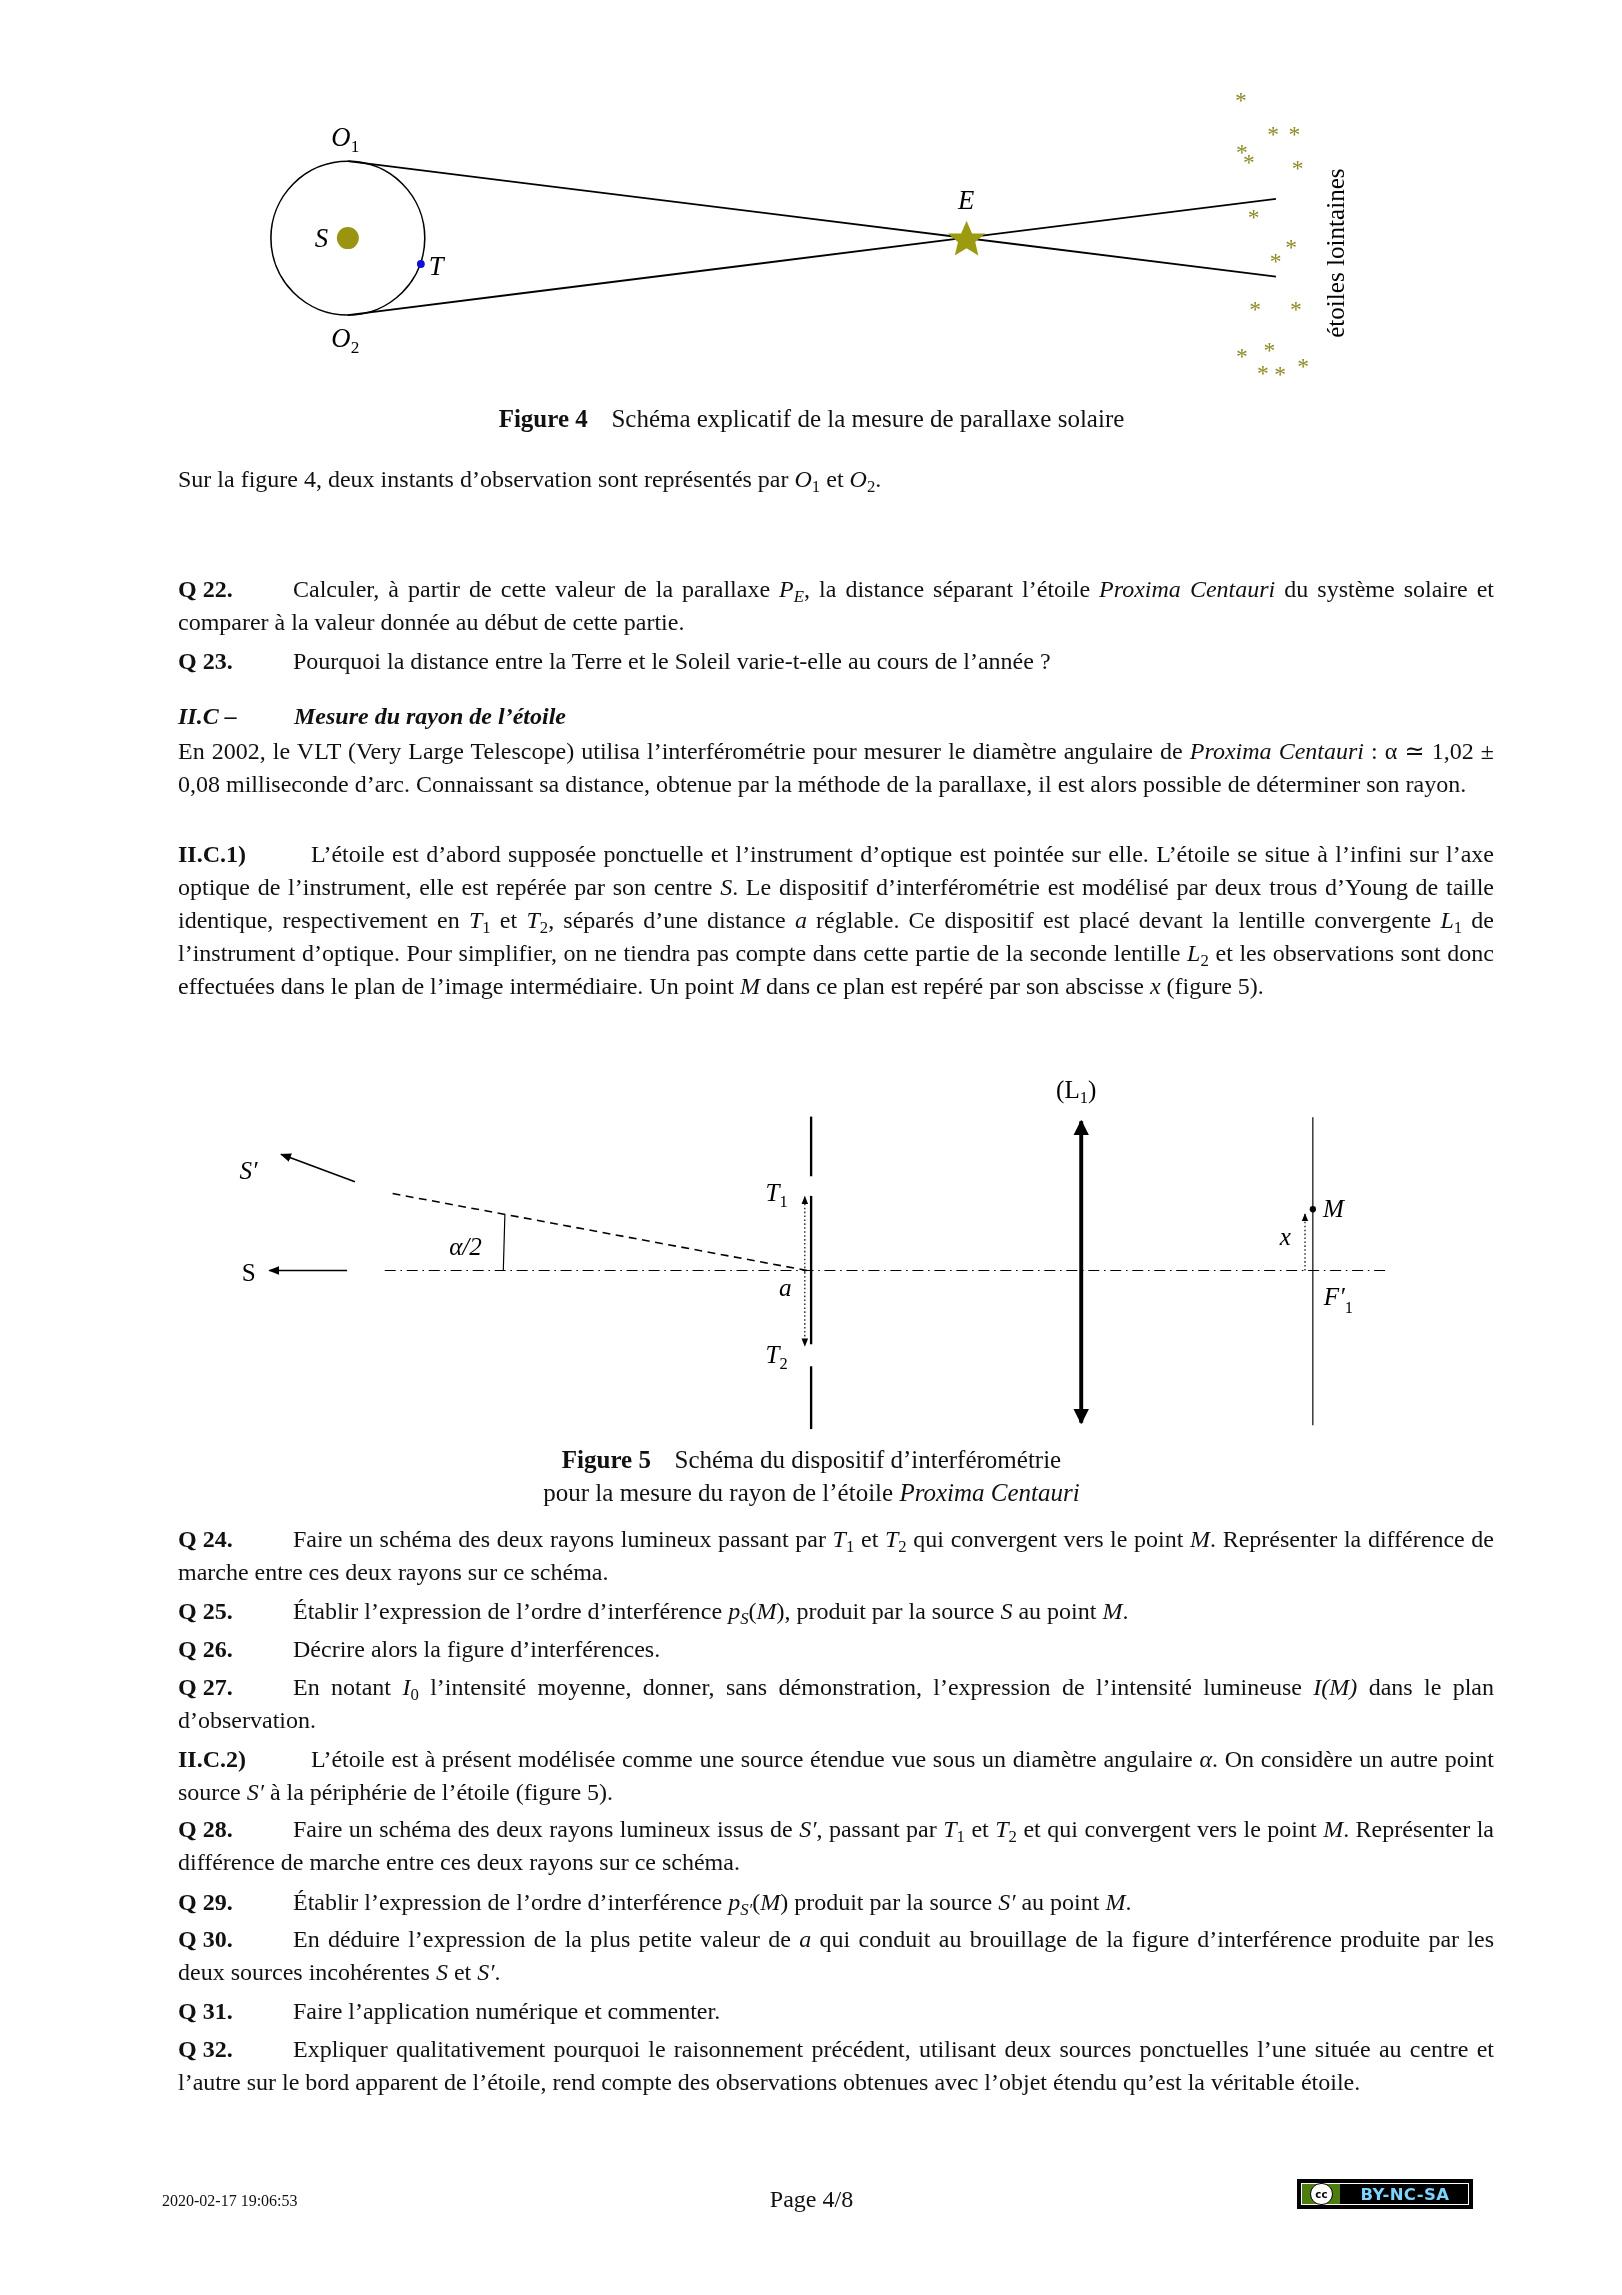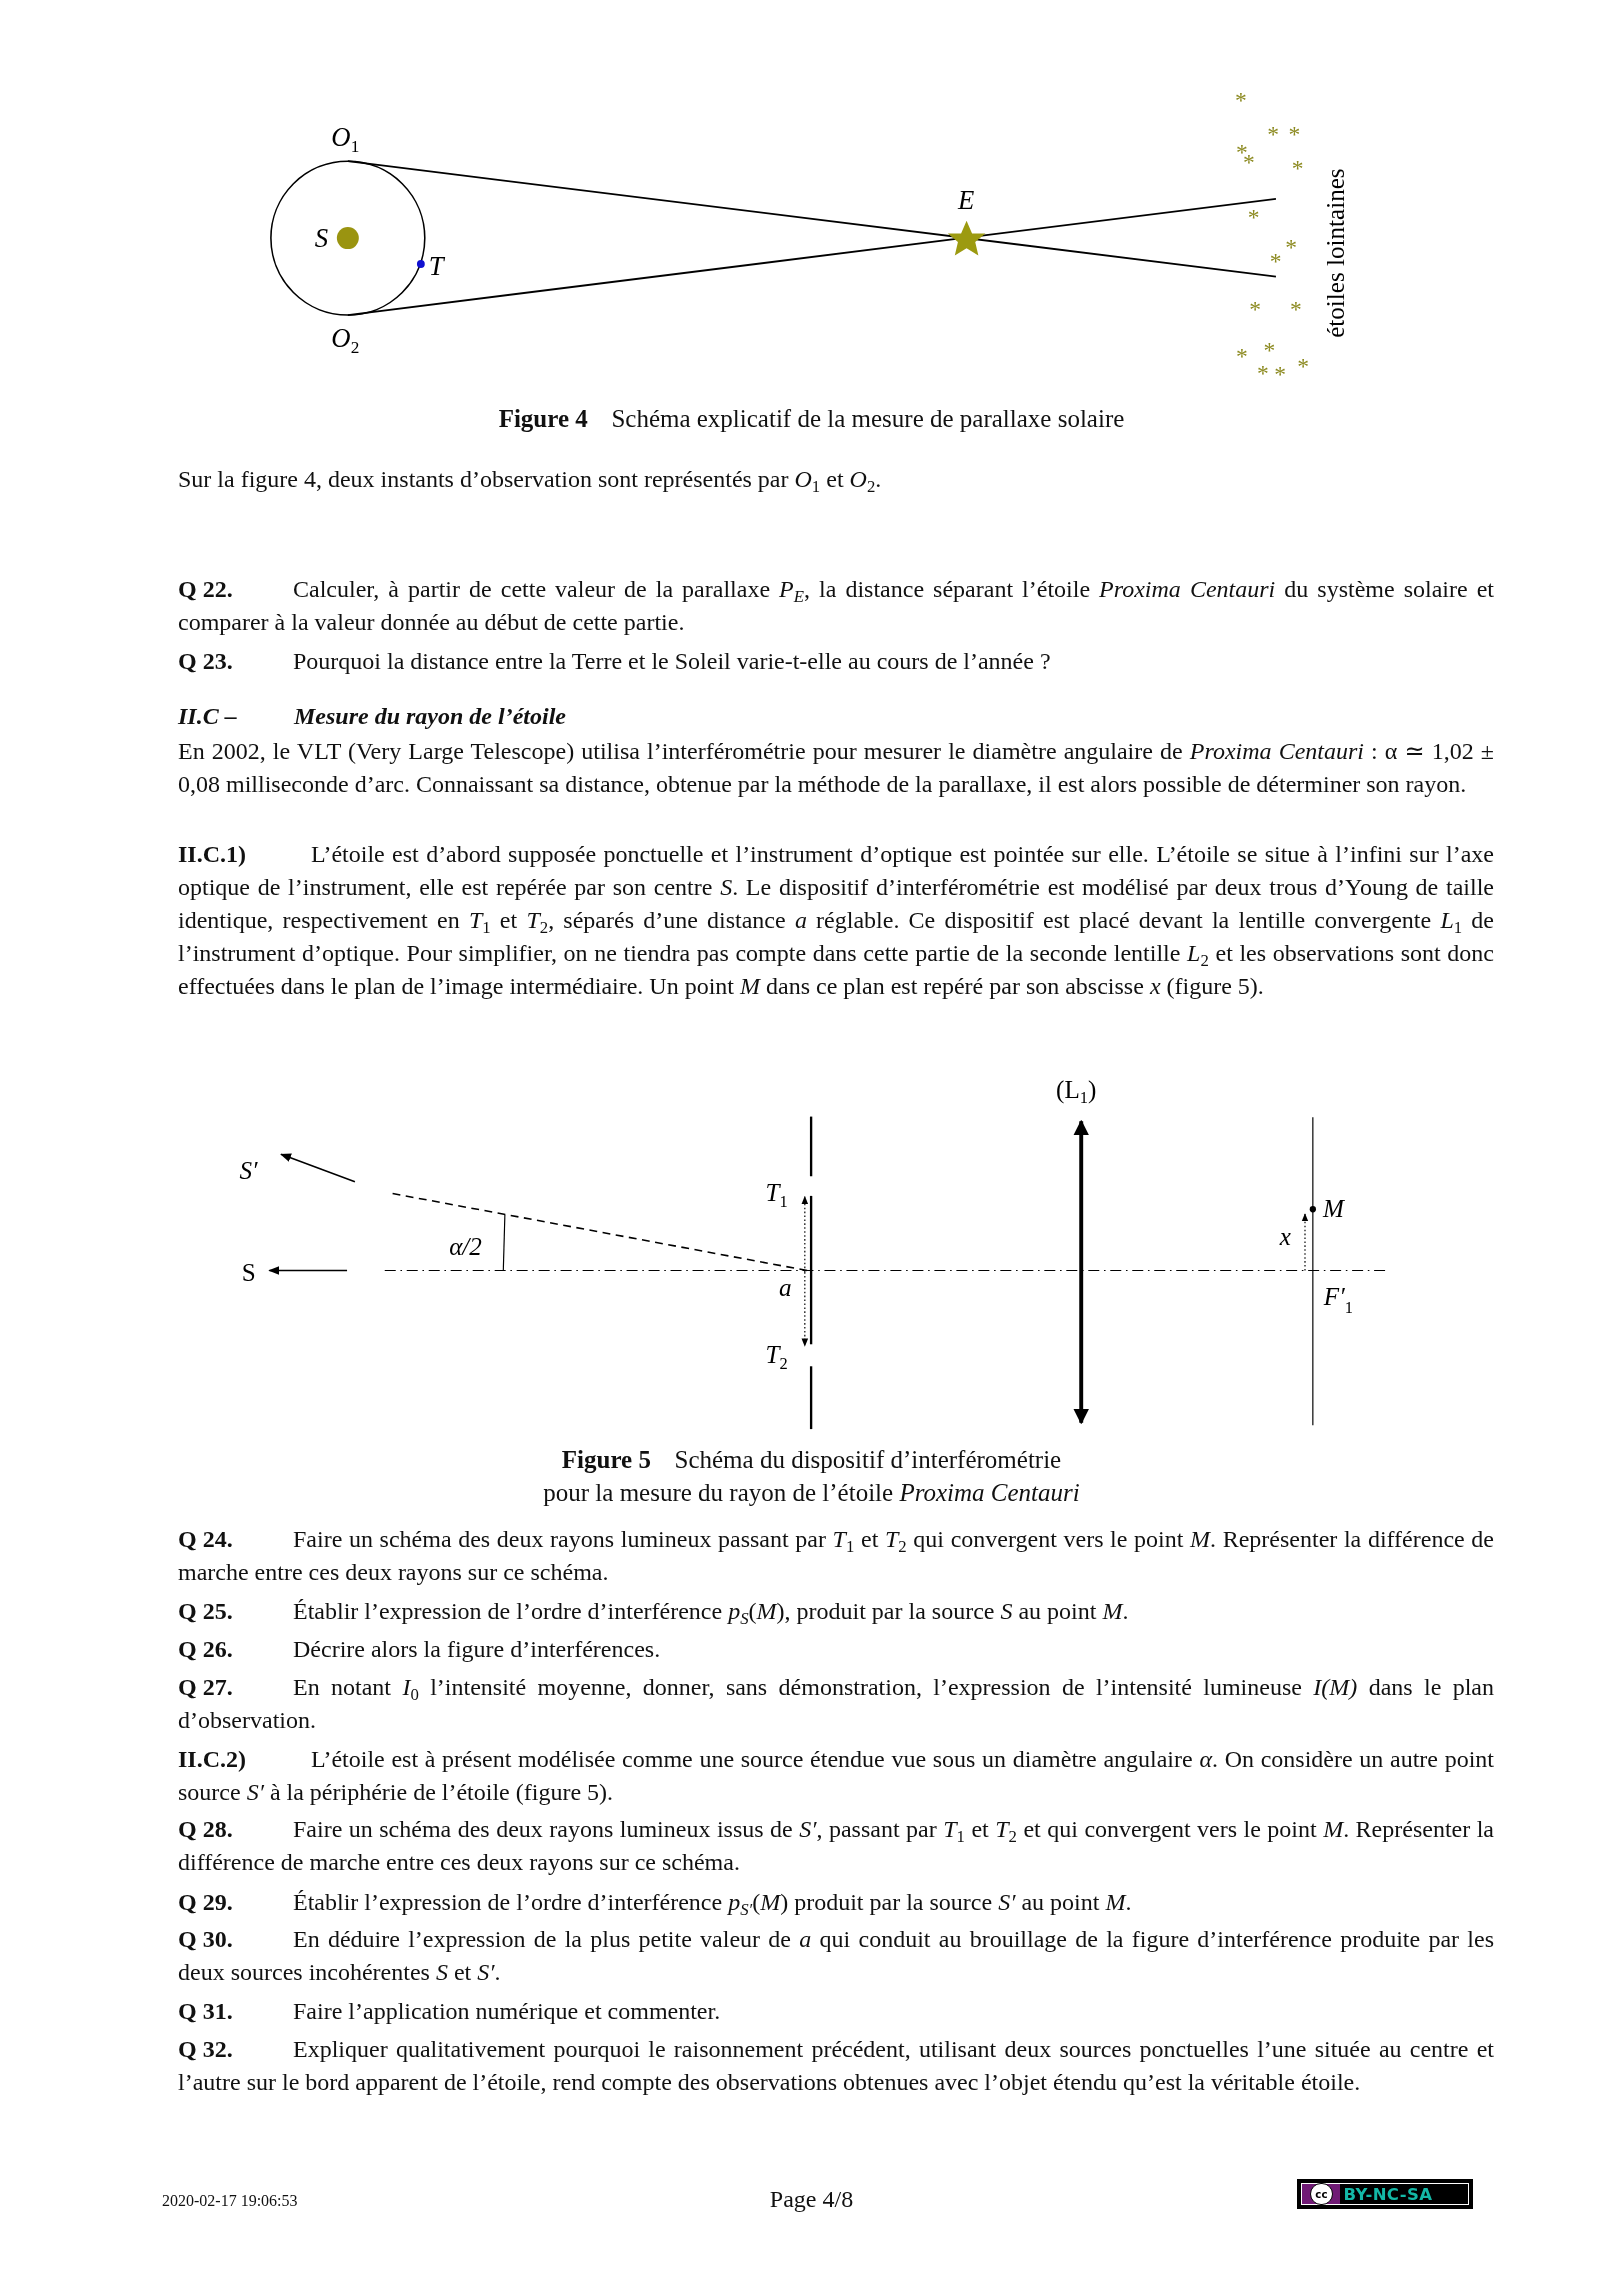--- a/index.html
+++ b/index.html
@@ -15,24 +15,24 @@
   .caption { position:absolute; left:0; width:1623px; text-align:center;
              font-family:"Liberation Serif",serif; font-size:25px; line-height:33px; }
   .caption b { margin-right:23.6px; }
   .sectitle { font-weight:bold; font-style:italic; }
   sub { font-size:70%; vertical-align:-0.3em; line-height:0; }
   .footer { position:absolute; top:2192px; font-family:"Liberation Serif",serif; }
   .cc { position:absolute; left:1297px; top:2179px; width:176px; height:30px;
         background:#000; border:2.4px solid #000; box-sizing:border-box; }
   .cc-inner { position:absolute; left:2.4px; top:2.4px; right:2.4px; bottom:2.4px; border:1.6px solid #fff;
               display:flex; align-items:center; }
-  .cc-logo { width:38px; height:100%; background:#701a75; display:flex; align-items:center; justify-content:center; }
+  .cc-logo { width:38px; height:100%; background:#4d7c0f; display:flex; align-items:center; justify-content:center; }
   .cc-circle { width:20.4px; height:20.4px; border-radius:50%; background:#fff; border:1.6px solid #000;
                font:bold 10.2px "DejaVu Sans",sans-serif; color:#000; display:flex; align-items:center; justify-content:center; }
-  .cc-text { color:#14b8a6; font:bold 16.5px "DejaVu Sans",sans-serif; padding-left:3px; letter-spacing:0.4px; }
+  .cc-text { color:#7dd3fc; font:bold 16.5px "DejaVu Sans",sans-serif; padding-left:20px; letter-spacing:0.4px; }
 </style>
 </head>
 <body>
 
 <svg class="abs" style="left:0;top:0" width="1623" height="393" viewBox="0 0 2067 500">
 
   <circle cx="443" cy="303" r="98" fill="none" stroke="#000" stroke-width="2"></circle>
 
   <line x1="443" y1="205" x2="1625" y2="352" stroke="#000" stroke-width="2.4"></line>
   <line x1="443" y1="401" x2="1625" y2="253" stroke="#000" stroke-width="2.4"></line>

